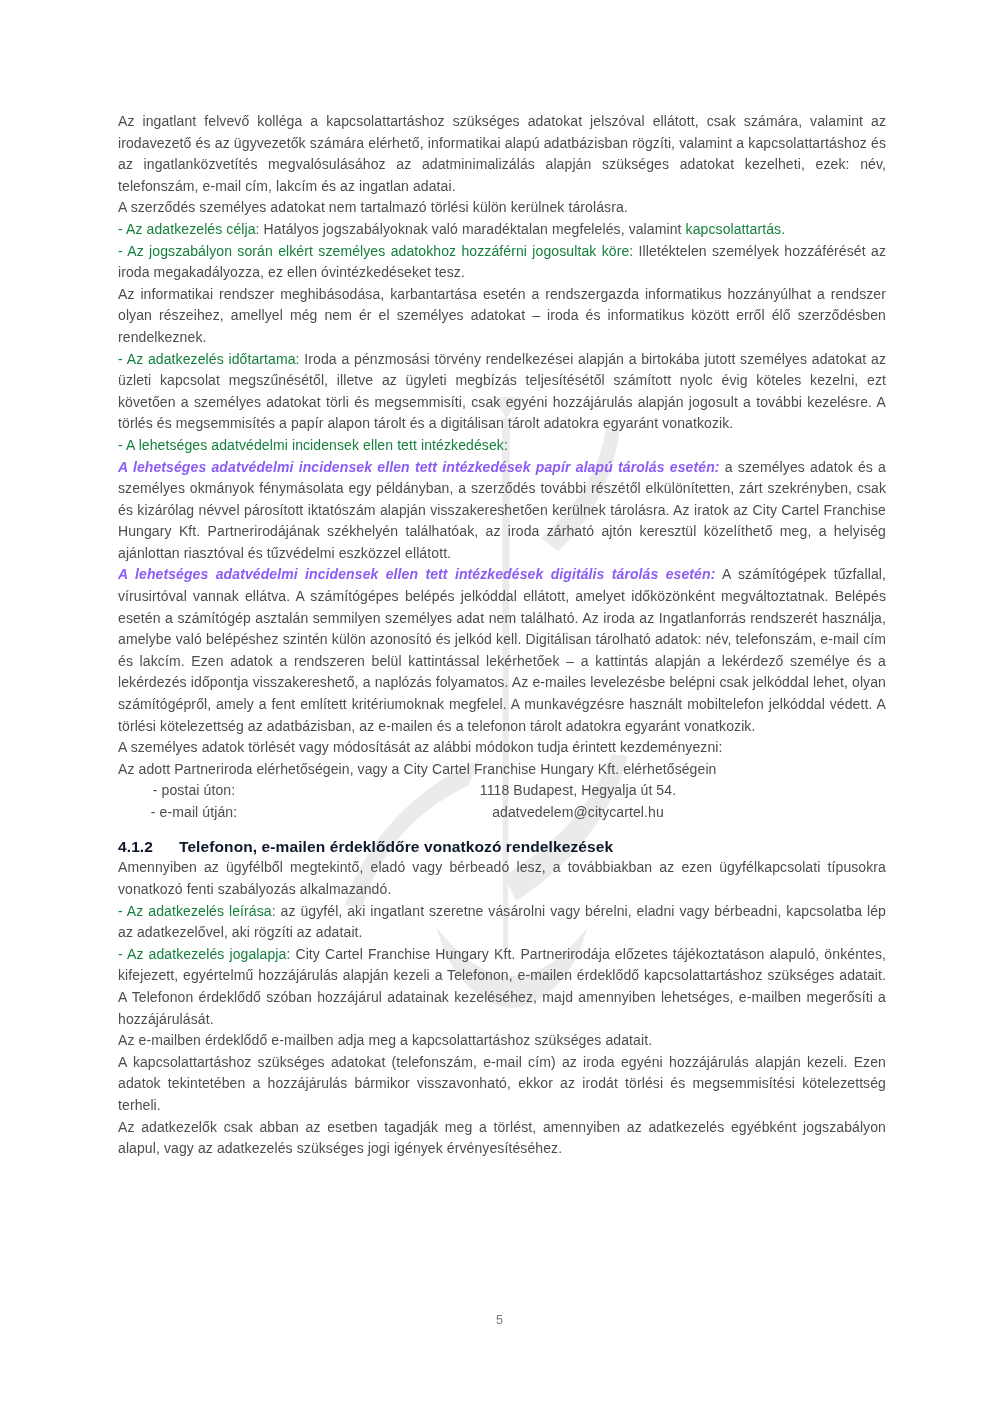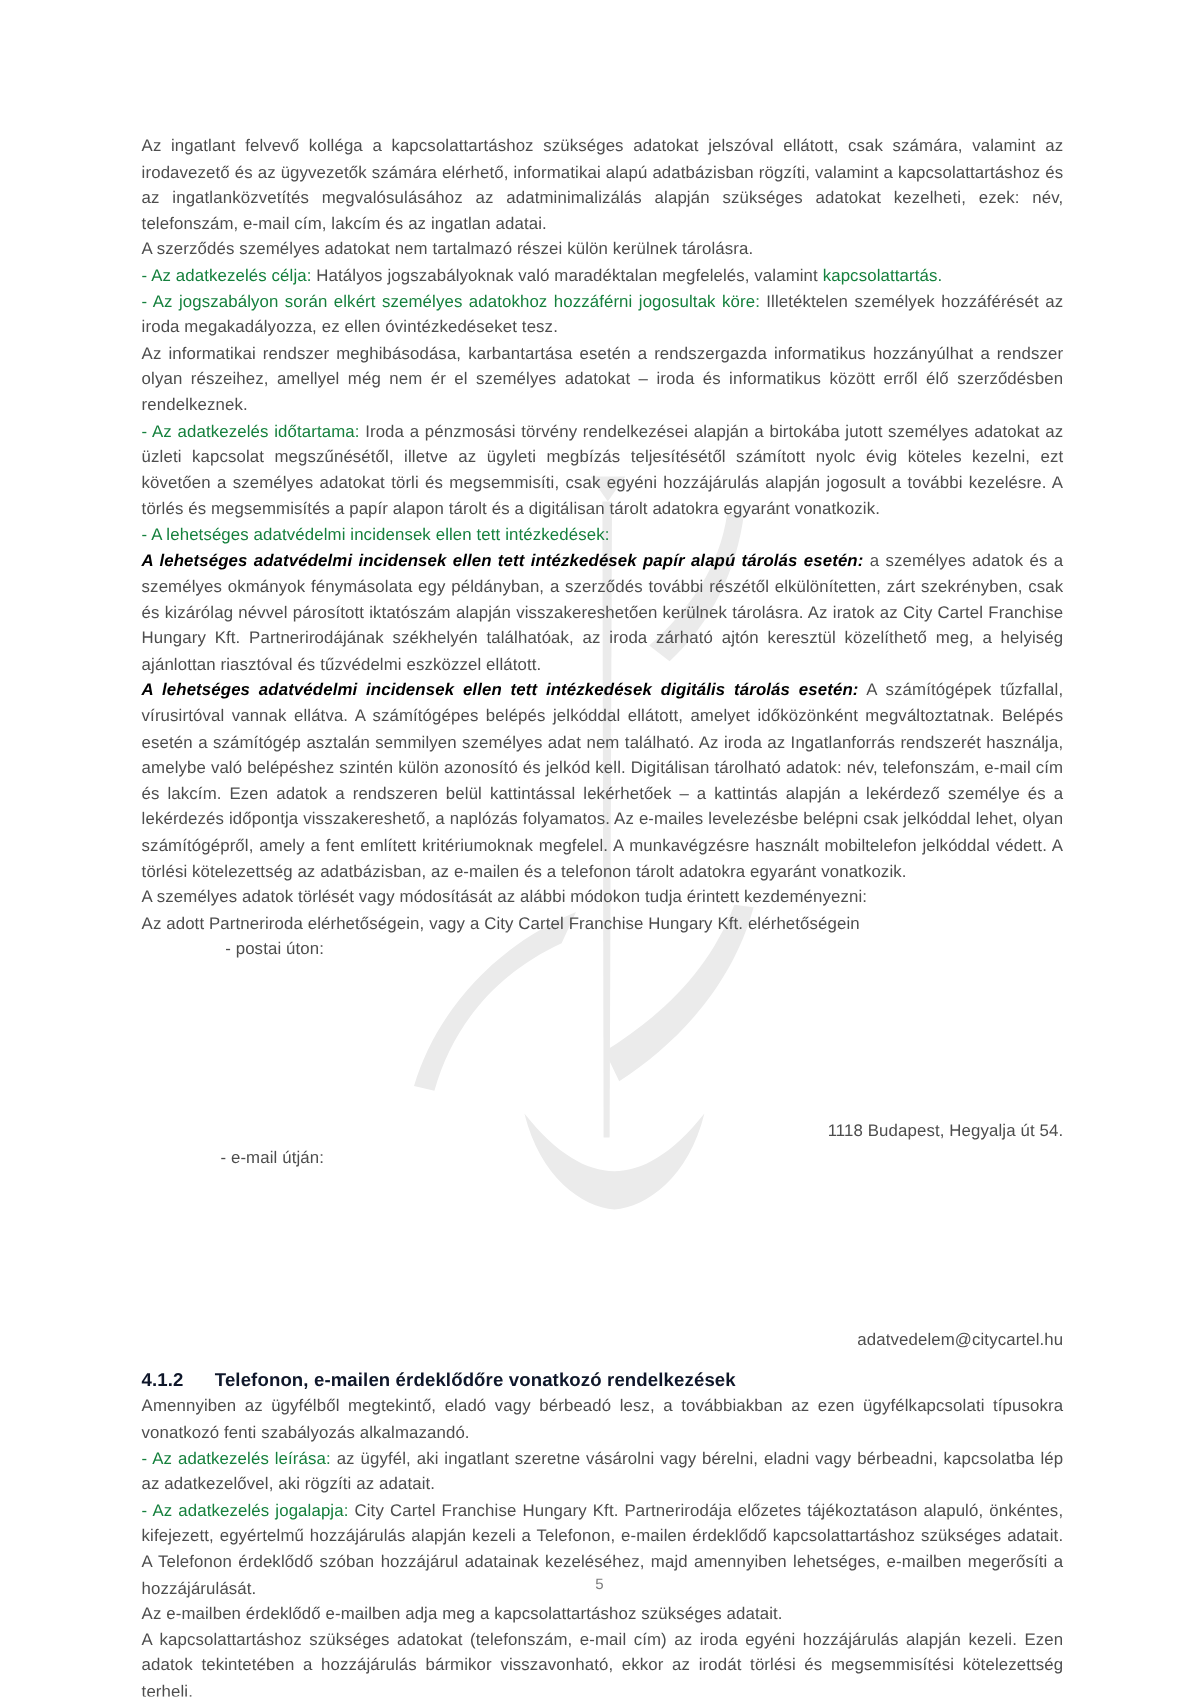--- a/index.html
+++ b/index.html
@@ -23,22 +23,22 @@
     top: 111px;
     width: 768px;
     z-index: 1;
     font-size: 14px;
     line-height: 21.6px;
     letter-spacing: 0.1px;
     color: #4d4d4d;
   }
   .para { margin: 0; text-align: justify; }
   .b  { font-weight: normal; color: #15803d; }
-  .bi { font-weight: bold; font-style: italic; color: #000000; }
-  .contact-row { display: flex; text-align: right; flex-direction: column; }
+  .bi { font-weight: bold; font-style: italic; color: #8b5cf6; }
+  .contact-row { display: flex; text-align: center; }
   .contact-label { flex: 0 0 152px; width: 152px; }
   .contact-value { flex: 1 1 auto; }
   .section-heading {
     display: flex;
     margin: 12px 0 0 0;
     font-size: 15.5px;
     line-height: 21.8px;
     font-weight: bold;
     color: #0f172a;
     text-align: left;
@@ -68,21 +68,21 @@
       <path d="M330 40 C324 88 302 132 268 163 L251 150 C285 120 310 84 316 40 Z"></path>
       <path d="M55 517 C74 453 125 399 190 372 L178 398 C126 422 88 464 72 521 Z"></path>
       <path d="M338 368 C321 431 276 481 226 513 L214 488 C262 458 301 421 322 366 Z"></path>
       <path d="M147 540 C160 593 195 618 222 620 C249 618 284 593 297 540 C270 574 245 588 222 588 C199 588 174 574 147 540 Z"></path>
     </g>
   </svg>
 
   <div class="content">
 
     <p class="para">Az ingatlant felvevő kolléga a kapcsolattartáshoz szükséges adatokat jelszóval ellátott, csak számára, valamint az irodavezető és az ügyvezetők számára elérhető, informatikai alapú adatbázisban rögzíti, valamint a kapcsolattartáshoz és az ingatlanközvetítés megvalósulásához az adatminimalizálás alapján szükséges adatokat kezelheti, ezek: név, telefonszám, e-mail cím, lakcím és az ingatlan adatai.</p>
-    <p class="para">A szerződés személyes adatokat nem tartalmazó részei külön kerülnek tárolásra.</p>
+    <p class="para">A szerződés személyes adatokat nem tartalmazó törlési külön kerülnek tárolásra.</p>
 
     <p class="para"><span class="b">- Az adatkezelés célja:</span><span> Hatályos jogszabályoknak való maradéktalan megfelelés, valamint </span><span class="b">kapcsolattartás.</span></p>
 
     <p class="para"><span class="b">- Az jogszabályon során elkért személyes adatokhoz hozzáférni jogosultak köre:</span><span> Illetéktelen személyek hozzáférését az iroda megakadályozza, ez ellen óvintézkedéseket tesz.</span></p>
 
     <p class="para">Az informatikai rendszer meghibásodása, karbantartása esetén a rendszergazda informatikus hozzányúlhat a rendszer olyan részeihez, amellyel még nem ér el személyes adatokat – iroda és informatikus között erről élő szerződésben rendelkeznek.</p>
 
     <p class="para"><span class="b">- Az adatkezelés időtartama:</span><span> Iroda a pénzmosási törvény rendelkezései alapján a birtokába jutott személyes adatokat az üzleti kapcsolat megszűnésétől, illetve az ügyleti megbízás teljesítésétől számított nyolc évig köteles kezelni, ezt követően a személyes adatokat törli és megsemmisíti, csak egyéni hozzájárulás alapján jogosult a további kezelésre. A törlés és megsemmisítés a papír alapon tárolt és a digitálisan tárolt adatokra egyaránt vonatkozik.</span></p>
 
     <p class="para"><span class="b">- A lehetséges adatvédelmi incidensek ellen tett intézkedések:</span></p>

